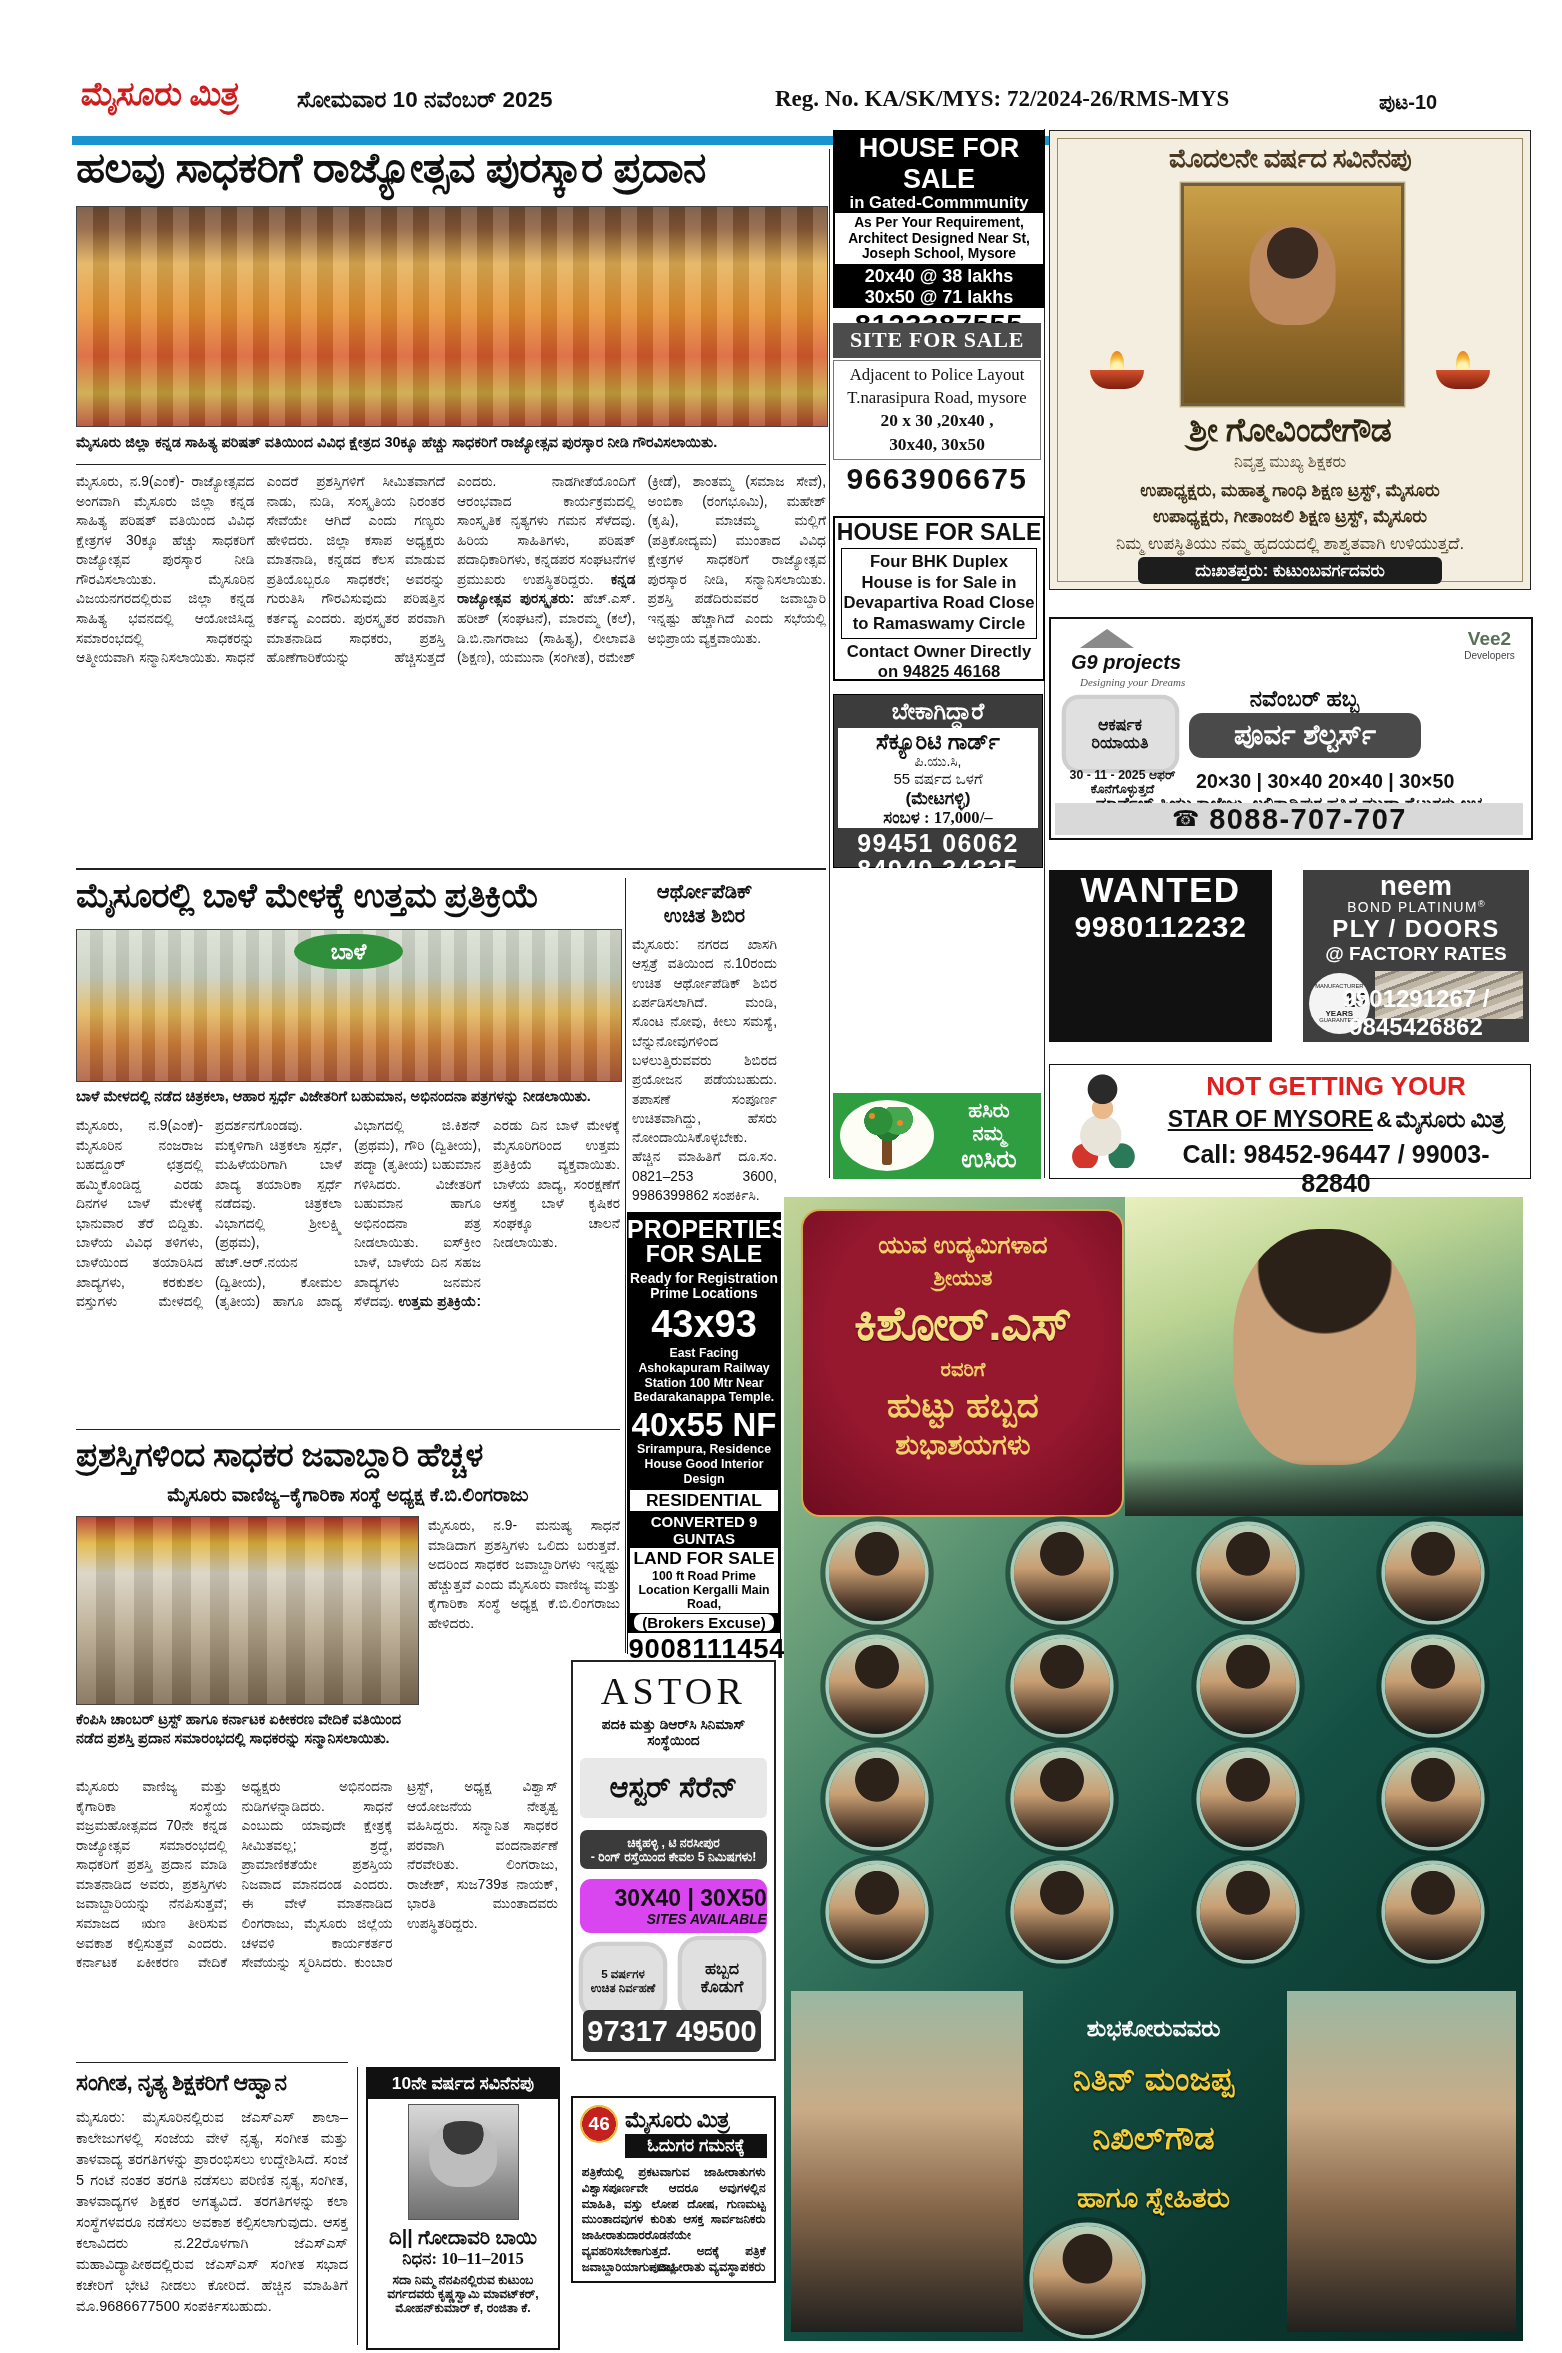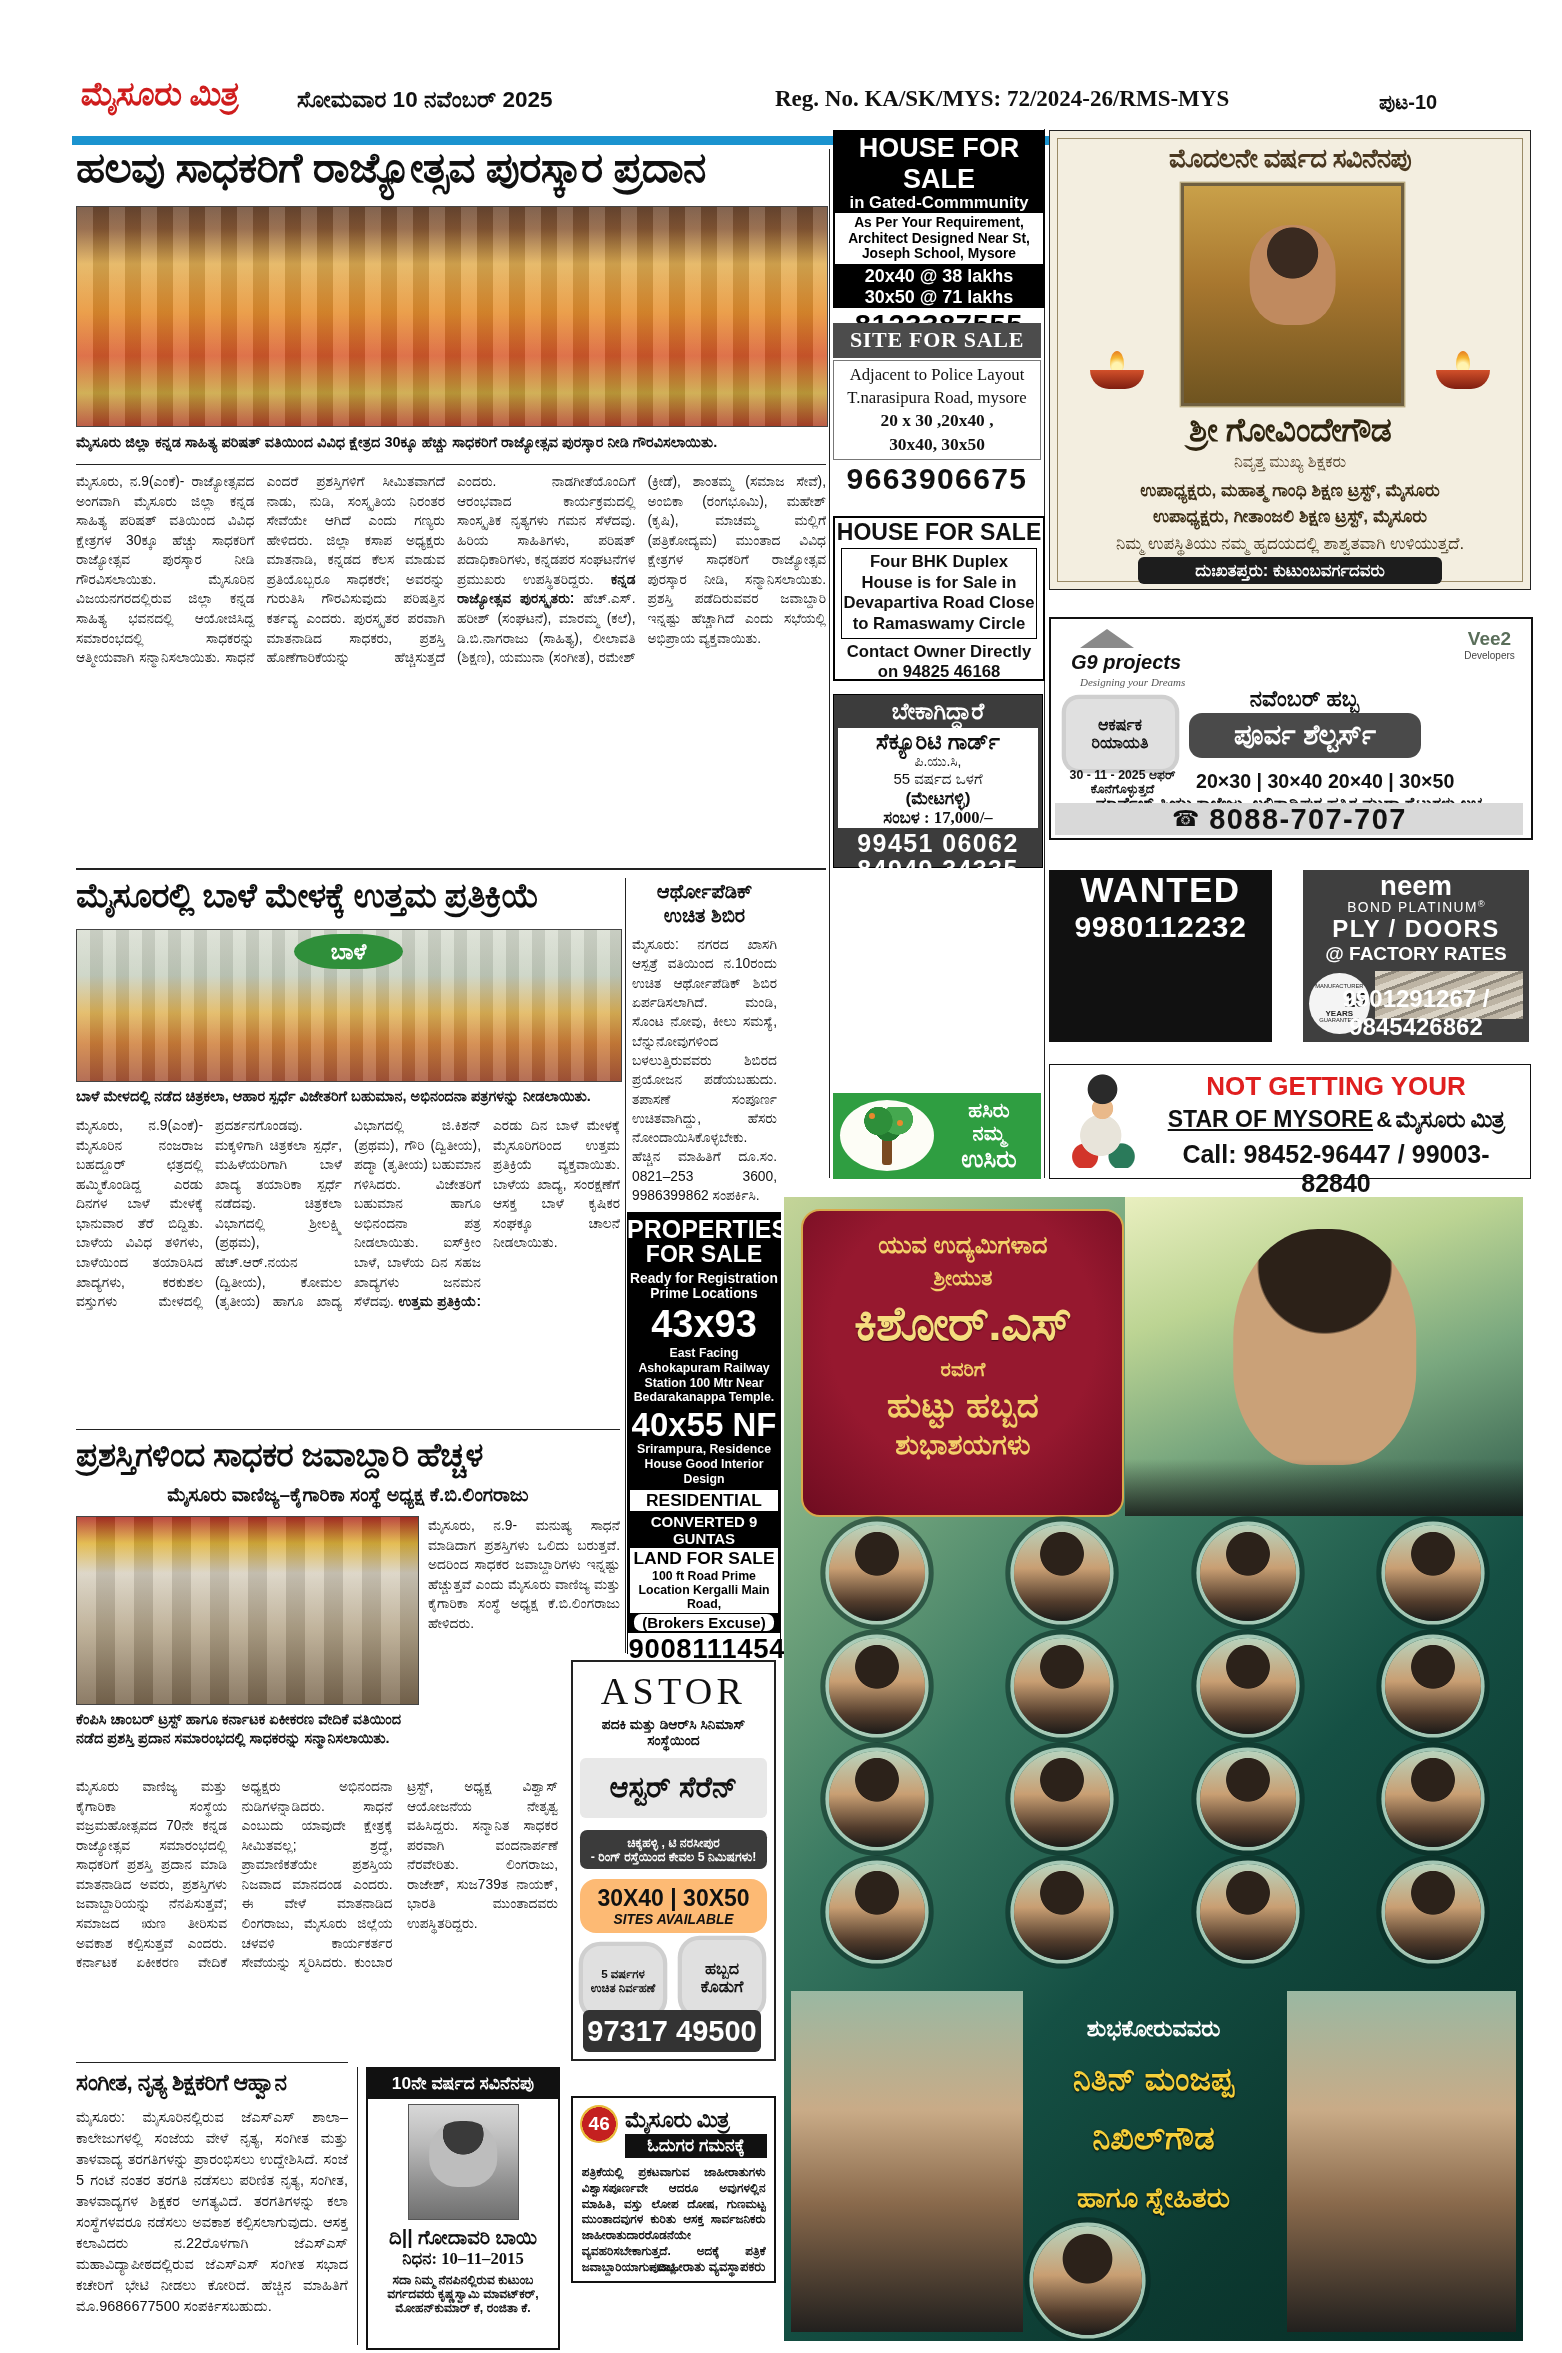--- a/index.html
+++ b/index.html
@@ -265,21 +265,21 @@
 
   <div class="abs" style="left:571px;top:1660px;width:201px;height:397px;background:#fff;border:2.9px solid #222;text-align:center;">
     <div class="serif" style="font-size:38px;letter-spacing:4.3px;margin-top:7.2px;">ASTOR</div>
     <div class="b" style="font-size:13.8px;margin-top:4.3px;">ಪದಕಿ ಮತ್ತು ಡಿಆರ್‌ಸಿ ಸಿನಿಮಾಸ್</div>
     <div class="b" style="font-size:13.8px;">ಸಂಸ್ಥೆಯಿಂದ</div>
     <div class="b pillbox" style="background:#e8e8e8;margin:8.7px 7.2px 0;font-size:29px;padding:13px 0;border-radius:5.8px;">ಆಸ್ಟರ್ ಸೆರೆನ್</div>
     <div class="wt pillbox" style="background:#3b3b3b;margin:11.6px 7.2px 0;padding:5.8px 2.9px;border-radius:7.2px;">
       <div class="b" style="font-size:12.3px;">ಚಿಕ್ಕಹಳ್ಳಿ , ಟಿ ನರಸೀಪುರ</div>
       <div class="b" style="font-size:12.3px;">- ರಿಂಗ್ ರಸ್ತೆಯಿಂದ ಕೇವಲ 5 ನಿಮಿಷಗಳು!</div>
     </div>
-    <div class="pillbox" style="background:#fdba74;margin:10px 7.2px 0;padding:5.8px 0;border-radius:16px;">
+    <div class="pillbox" style="background:#d946ef;margin:10px 7.2px 0;padding:5.8px 0;border-radius:11px;text-align:right;">
       <div class="b" style="font-size:23px;">30X40 | 30X50</div>
       <div class="b" style="font-size:13.8px;font-style:italic;">SITES AVAILABLE</div>
     </div>
     <div class="abs burst c" style="left:10px;top:284px;width:80px;height:70px;display:flex;flex-direction:column;justify-content:center;border-radius:17.4px;">
       <div class="b" style="font-size:11.6px;">5 ವರ್ಷಗಳ</div>
       <div class="b" style="font-size:11.6px;">ಉಚಿತ ನಿರ್ವಹಣೆ</div>
     </div>
     <div class="abs burst c" style="left:109px;top:278px;width:80px;height:75px;display:flex;flex-direction:column;justify-content:center;border-radius:17.4px;">
       <div class="b" style="font-size:16px;">ಹಬ್ಬದ</div>
       <div class="b" style="font-size:16px;">ಕೊಡುಗೆ</div>

